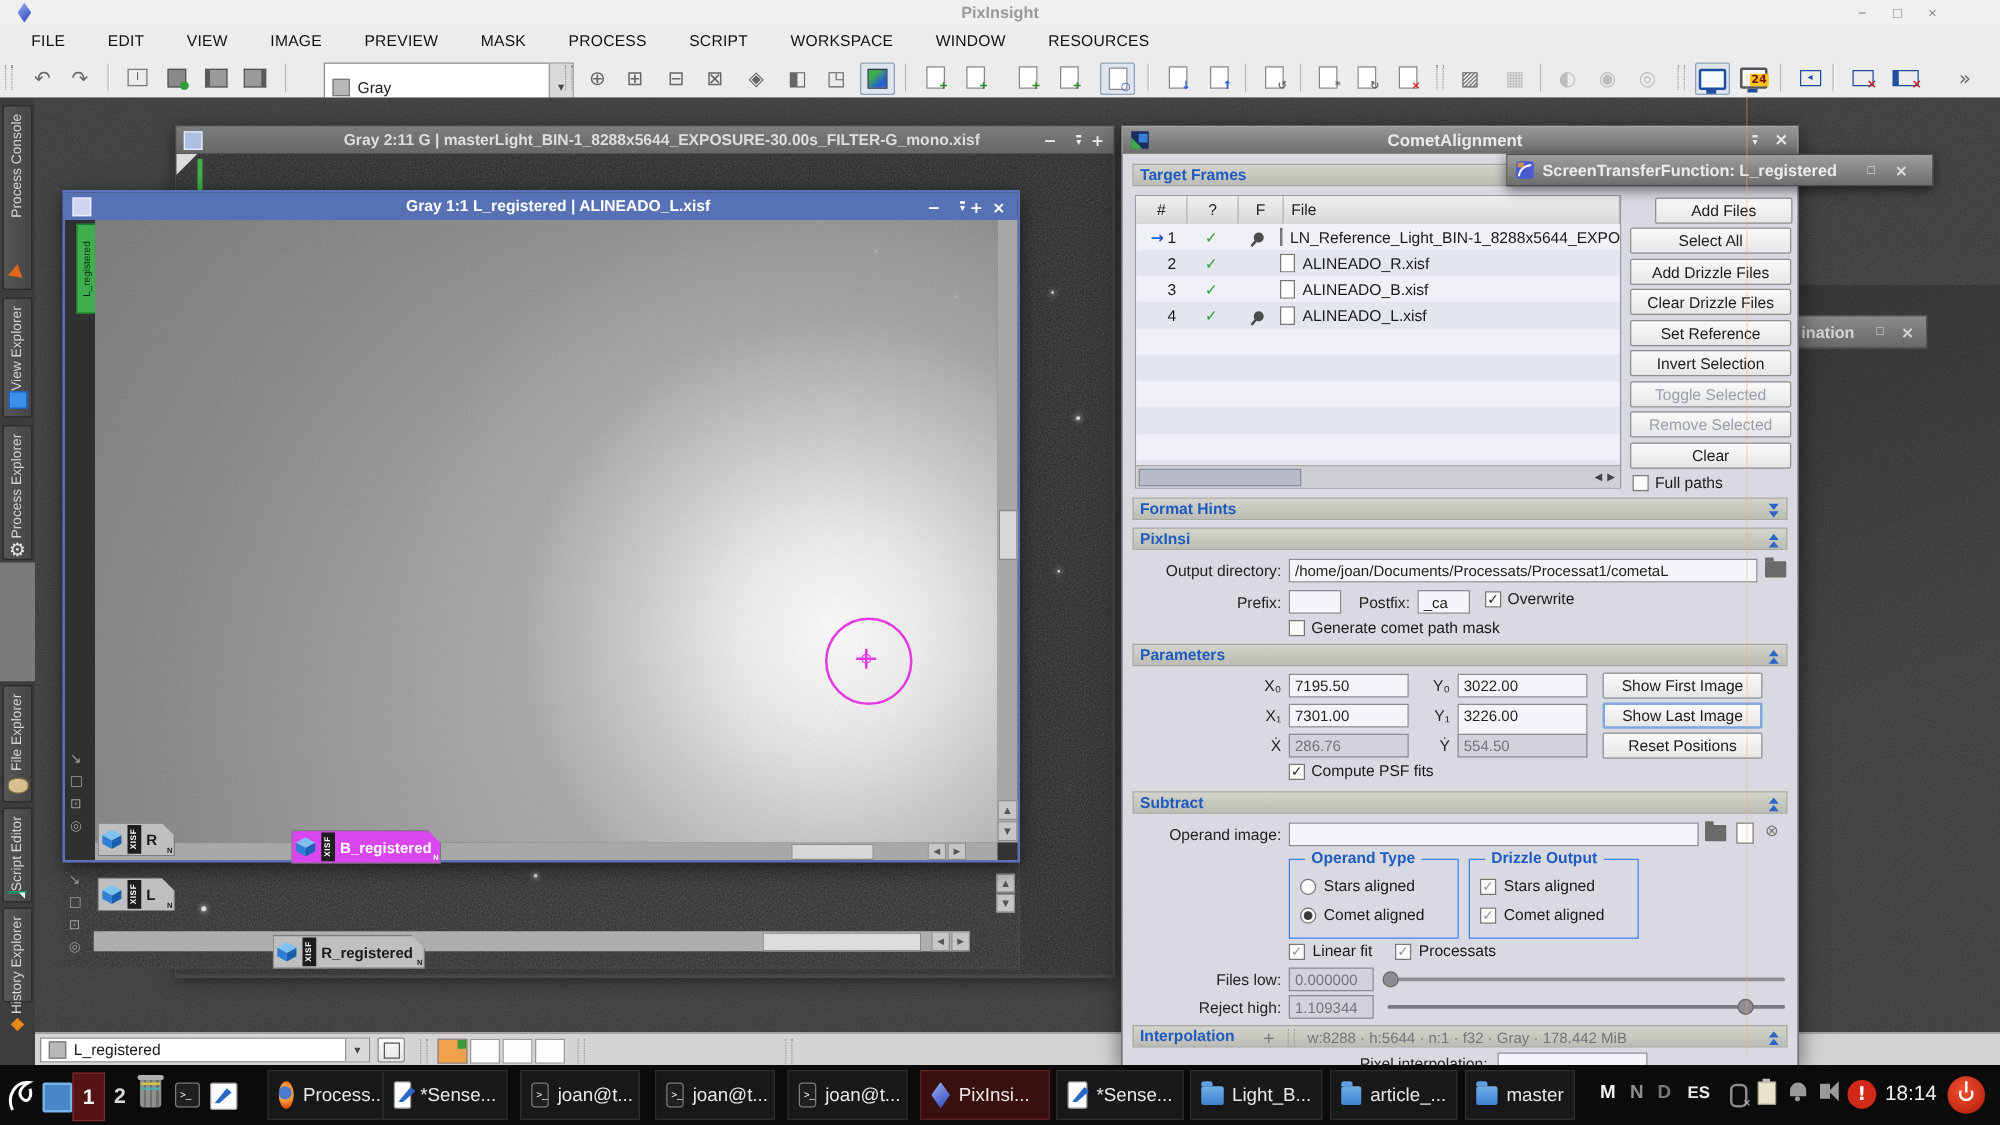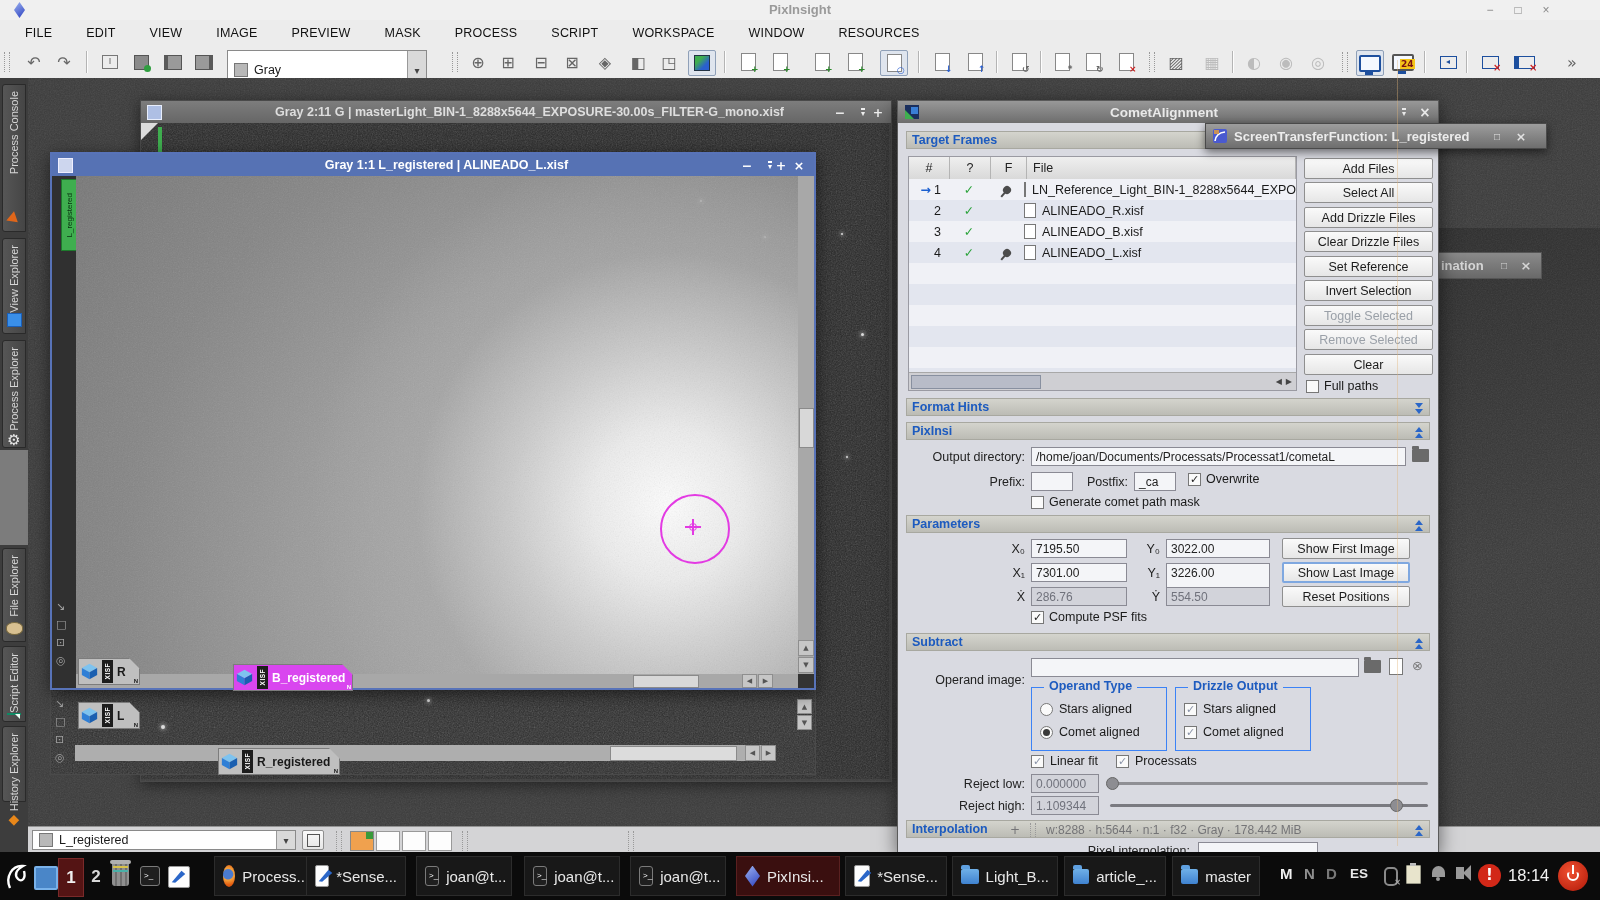--- a/index.html
+++ b/index.html
@@ -160,21 +160,21 @@
           <span style="position:absolute;right:-3px;bottom:-3px;width:7px;height:7px;background:#2f9e3f;border-radius:50%"></span>
         </span>
       </div>
     <div class="ab tbi" style="left:161px">
         <span style="width:13px;height:13px;background:#9a9a9a;border:1px solid #555;border-left:4px solid #5a5a5a"></span>
       </div>
     <div class="ab tbi" style="left:192px">
         <span style="width:13px;height:13px;background:#9a9a9a;border:1px solid #555;border-right:4px solid #5a5a5a"></span>
       </div>
     <div class="ab sep" style="left:228px"></div>
-    <div class="ab combo" style="left:227px;top:4px;width:200px;height:40px">
+    <div class="ab combo" style="left:259px;top:4px;width:200px;height:40px">
       <span class="sq"></span>
       <span>Gray</span>
       <span class="dd i i-dd"></span>
     </div>
     <div class="ab hdl" style="left:452px"></div>
     <div class="ab tbi i i-cross" style="left:466px"></div>
     <div class="ab tbi i i-exp" style="left:496px"></div>
     <div class="ab tbi i i-con" style="left:529px"></div>
     <div class="ab tbi i i-pan" style="left:560px"></div>
     <div class="ab tbi i i-nav" style="left:593px"></div>
@@ -566,21 +566,21 @@
               <span>ALINEADO_L.xisf</span>
             </span>
         </div>
       </div>
       <div class="tscroll">
         <div style="margin-left:2px;width:128px;height:12px;background:#b8bcc8;border:1px solid #8890a0"></div>
         <span class="g i i-lt" style="margin-left:auto;font-size:8px;color:#444"></span>
         <span class="g i i-rt" style="font-size:8px;color:#444;margin:0 4px"></span>
       </div>
     </div>
-    <div class="ab btn" style="left:406px;top:57px;width:129px;height:21px">Add Files</div>
+    <div class="ab btn" style="left:426px;top:57px;width:110px;height:21px">Add Files</div>
     <div class="ab btn" style="left:406px;top:81px;width:129px;height:21px">Select All</div>
     <div class="ab btn" style="left:406px;top:106px;width:129px;height:21px">Add Drizzle Files</div>
     <div class="ab btn" style="left:406px;top:130px;width:129px;height:21px">Clear Drizzle Files</div>
     <div class="ab btn" style="left:406px;top:155px;width:129px;height:21px">Set Reference</div>
     <div class="ab btn" style="left:406px;top:179px;width:129px;height:21px">Invert Selection</div>
     <div class="ab btn dis" style="left:406px;top:204px;width:129px;height:21px">Toggle Selected</div>
     <div class="ab btn dis" style="left:406px;top:228px;width:129px;height:21px">Remove Selected</div>
     <div class="ab btn" style="left:406px;top:253px;width:129px;height:21px">Clear</div>
     <div class="ab" style="left:408px;top:278px;display:flex;align-items:center;gap:5px">
       <span class="cb"></span>
@@ -647,21 +647,21 @@
       <span>Compute PSF fits</span>
     </div>
 
     <div class="ab sec" style="top:532px">
       <span>Subtract</span>
       <span class="dbl up">
           <i></i>
           <i></i>
         </span>
     </div>
-    <div class="ab lbl" style="left:8px;top:572px;width:119px">Operand image:</div>
+    <div class="ab lbl" style="left:8px;top:560px;width:119px">Operand image:</div>
     <div class="ab inp" style="left:133px;top:557px;width:328px;height:19px"></div>
     <div class="ab" style="left:466px;top:559px;width:17px;height:13px;background:#6a6a6a;border-radius:1px">
         <span style="position:absolute;left:0;top:-3px;width:7px;height:3px;background:#6a6a6a;border-radius:1px 1px 0 0"></span>
       </div>
     <div class="ab" style="left:491px;top:557px;width:12px;height:15px;background:#fff;border:1px solid #777"></div>
     <div class="ab g" style="left:514px;top:557px;color:#777;font-size:13px">⊗</div>
     <div class="ab grp" style="left:133px;top:586px;width:134px;height:62px">
       <span class="gt">Operand Type</span>
       <div class="ab" style="left:8px;top:14px;display:flex;align-items:center;gap:6px">
         <span class="rad"></span>
@@ -684,21 +684,21 @@
       </div>
     </div>
     <div class="ab" style="left:133px;top:653px;display:flex;align-items:center;gap:6px">
       <span class="cb on dim"></span>
       <span>Linear fit</span>
     </div>
     <div class="ab" style="left:218px;top:653px;display:flex;align-items:center;gap:6px">
       <span class="cb on dim"></span>
       <span>Processats</span>
     </div>
-    <div class="ab lbl" style="left:8px;top:676px;width:119px">Reject low:</div>
+    <div class="ab lbl" style="left:8px;top:676px;width:119px">Files low:</div>
     <div class="ab inp dis" style="left:133px;top:673px;width:68px;height:19px">0.000000</div>
     <div class="ab sl-track" style="left:212px;top:681px;width:318px"></div>
     <div class="ab sl-h" style="left:208px;top:676px"></div>
     <div class="ab lbl" style="left:8px;top:698px;width:119px">Reject high:</div>
     <div class="ab inp dis" style="left:133px;top:695px;width:68px;height:19px">1.109344</div>
     <div class="ab sl-track" style="left:212px;top:703px;width:318px;background:#7a7a80"></div>
     <div class="ab sl-h" style="left:492px;top:698px"></div>
 
     <div class="ab sec" style="top:719px">
       <span>Interpolation</span>

